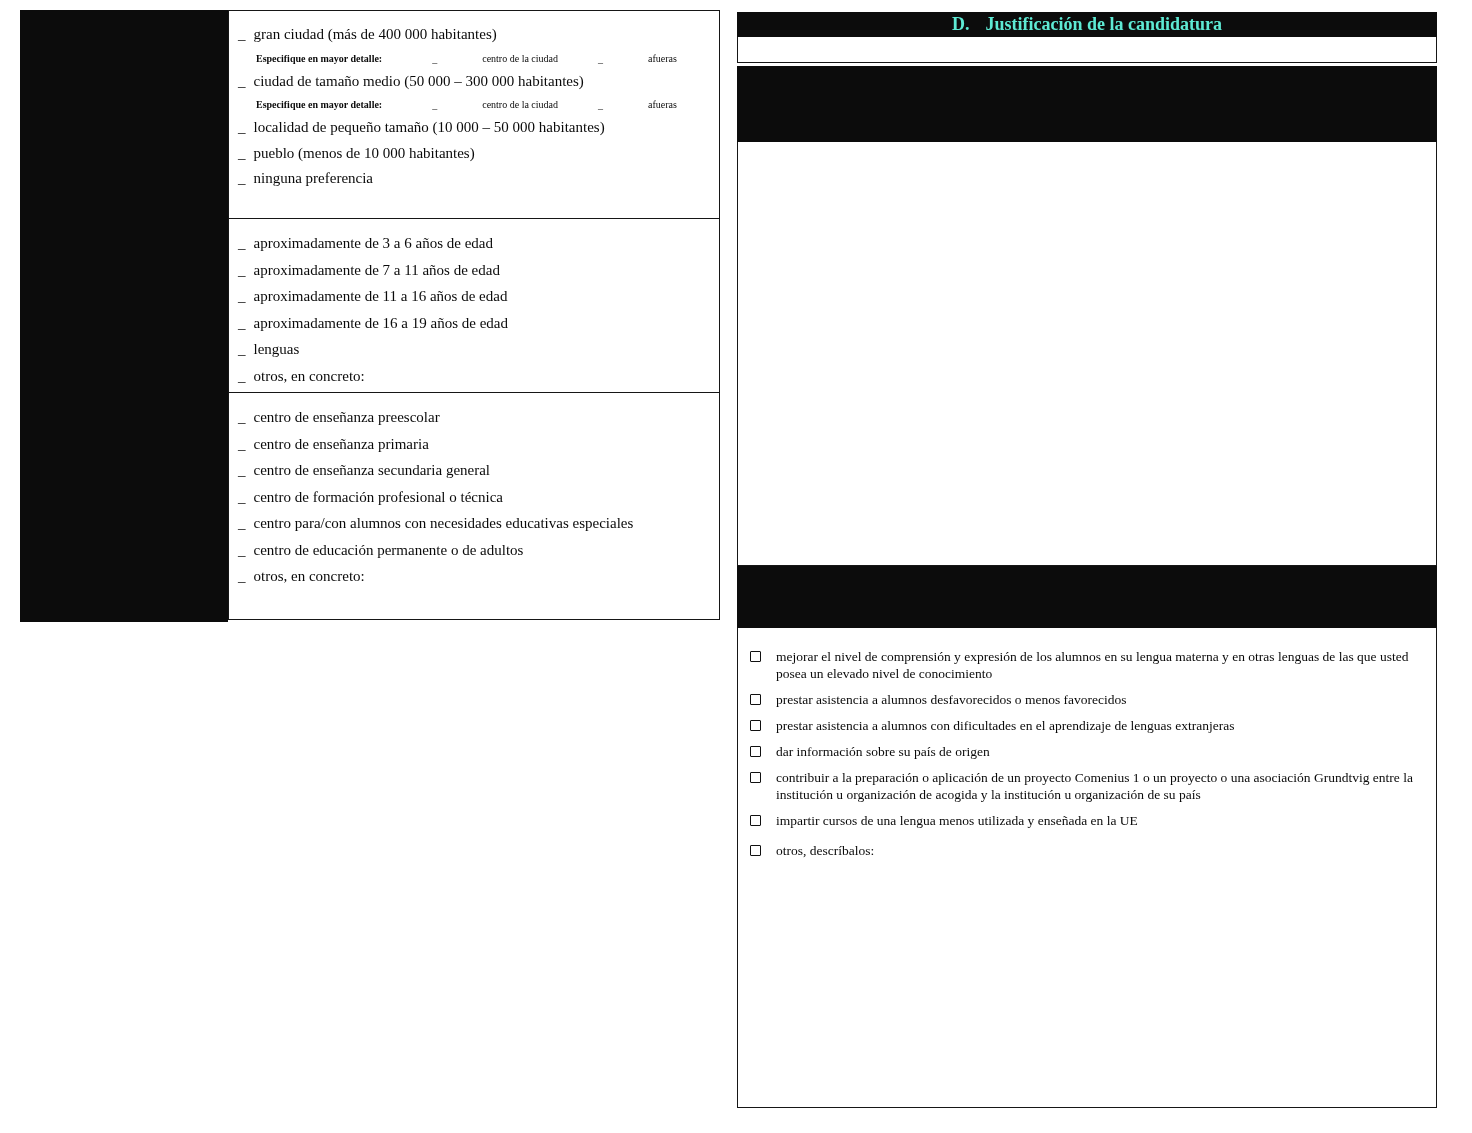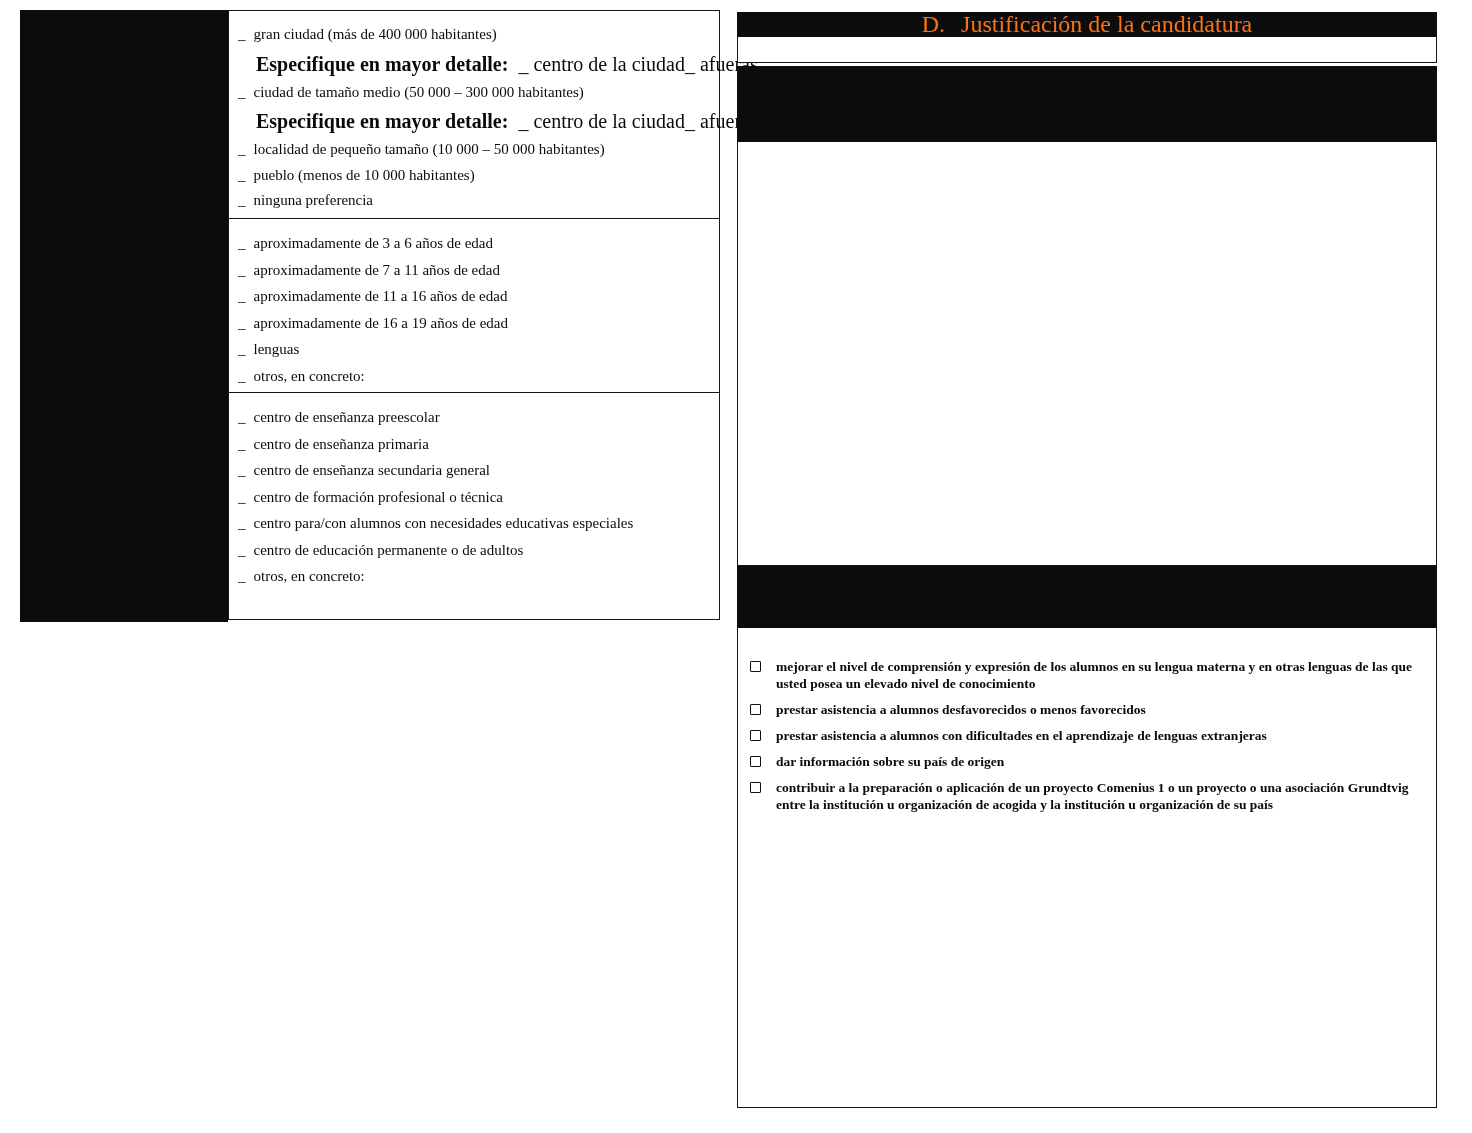--- a/index.html
+++ b/index.html
@@ -39,59 +39,59 @@
   }
   .sec1 .opt-row { padding-top: 9px; }
   .blank {
     display: inline-block;
     font-weight: normal;
     margin-right: 8px;
     cursor: pointer;
   }
   .detail-row {
     display: flex; align-items: flex-start;
-    font-size: 20px; line-height: 1.1;
+    font-size: 10px; line-height: 1.1;
     margin-left: 20px; padding-top: 10px;
     white-space: nowrap;
+    gap: 40px;
   }
   .detail-row .bold-lbl { font-weight: bold; margin-right: 10px; }
   .detail-row .blank { margin-right: 5px; }
   .detail-row .inline-opt { }
 
   
   .page-right {
     position: absolute; left: 737px; top: 12px;
     width: 700px;
   }
   .title-bar {
-    background: #0c0c0c; color: #f97316;
+    background: #0c0c0c; color: #5eead4;
     height: 25px; line-height: 25px;
     text-align: center;
-    font-weight: normal; font-size: 24px;
+    font-weight: bold; font-size: 18px;
   }
   .title-bar .title-prefix { margin-right: 16px; }
   .subtitle-strip {
     box-sizing: border-box;
     height: 26px; background: #ffffff;
     border: 1px solid #161616; border-top: none;
   }
   .redacted-band1 { height: 76px; background: #0c0c0c; margin-top: 3px; }
   .answer-box {
     box-sizing: border-box;
     height: 424px; background: #ffffff;
     border: 1px solid #161616; border-top: none;
     cursor: text;
   }
   .redacted-band2 { height: 62px; background: #0c0c0c; }
   .checklist-box {
     box-sizing: border-box;
     height: 480px; background: #ffffff;
     border: 1px solid #161616; border-top: none;
-    padding: 30px 8px 0 11px;
-    font-weight: bold;
+    padding: 20px 8px 0 11px;
   }
   .check-item {
     display: flex; align-items: flex-start;
     font-size: 13.5px; line-height: 17px;
     margin-bottom: 9px;
   }
   .check-item .cb {
     flex: none;
     width: 9px; height: 9px;
     border: 1.5px solid #111;
@@ -241,17 +241,25 @@
       <span class="cb"></span>
       <span class="txt">dar información sobre su país de origen</span>
     </div>
 
 
     <div class="check-item">
       <span class="cb"></span>
       <span class="txt">contribuir a la preparación o aplicación de un proyecto Comenius 1 o un proyecto o una asociación Grundtvig entre la institución u organización de acogida y la institución u organización de su país</span>
     </div>
 
-
-
+    <div class="check-item">
+      <span class="cb"></span>
+      <span class="txt">impartir cursos de una lengua menos utilizada y enseñada en la UE</span>
+    </div>
+
+
+    <div class="check-item last">
+      <span class="cb"></span>
+      <span class="txt">otros, descríbalos:</span>
+    </div>
 
   </div>
 </div>
 
 </body></html>

